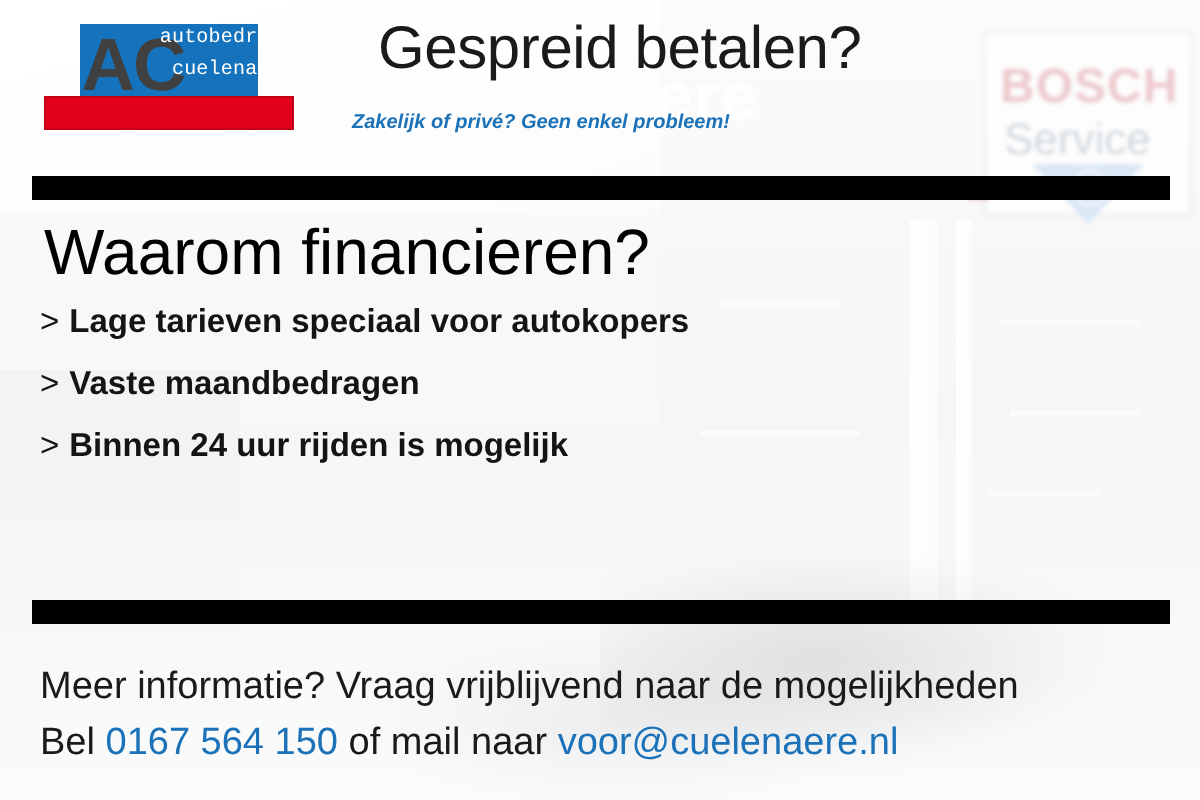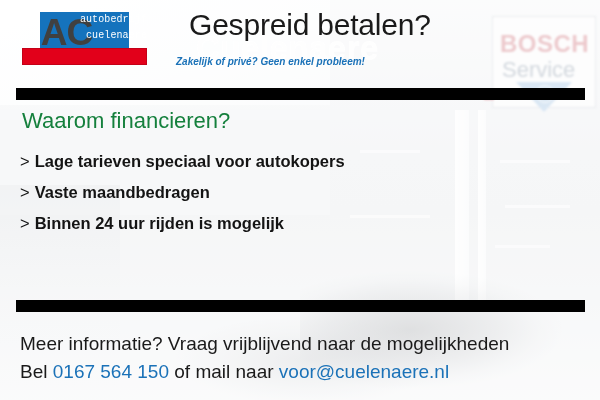--- a/index.html
+++ b/index.html
@@ -223,22 +223,22 @@
     background: #000000;
   }
   .rule.top { top: 88px; }
   .rule.bottom { top: 300px; }
 
   
   .section-title {
     position: absolute;
     left: 22px; top: 108px;
     font-family: "Liberation Sans", sans-serif;
-    font-size: 22px;
-    color: #15803d;
+    font-size: 32px;
+    color: #000000;
     white-space: nowrap;
   }
   .bullets {
     position: absolute;
     left: 20px; top: 146px;
     width: 430px;
   }
   .bullet {
     font-family: "Liberation Sans", sans-serif;
     font-size: 16.5px;

